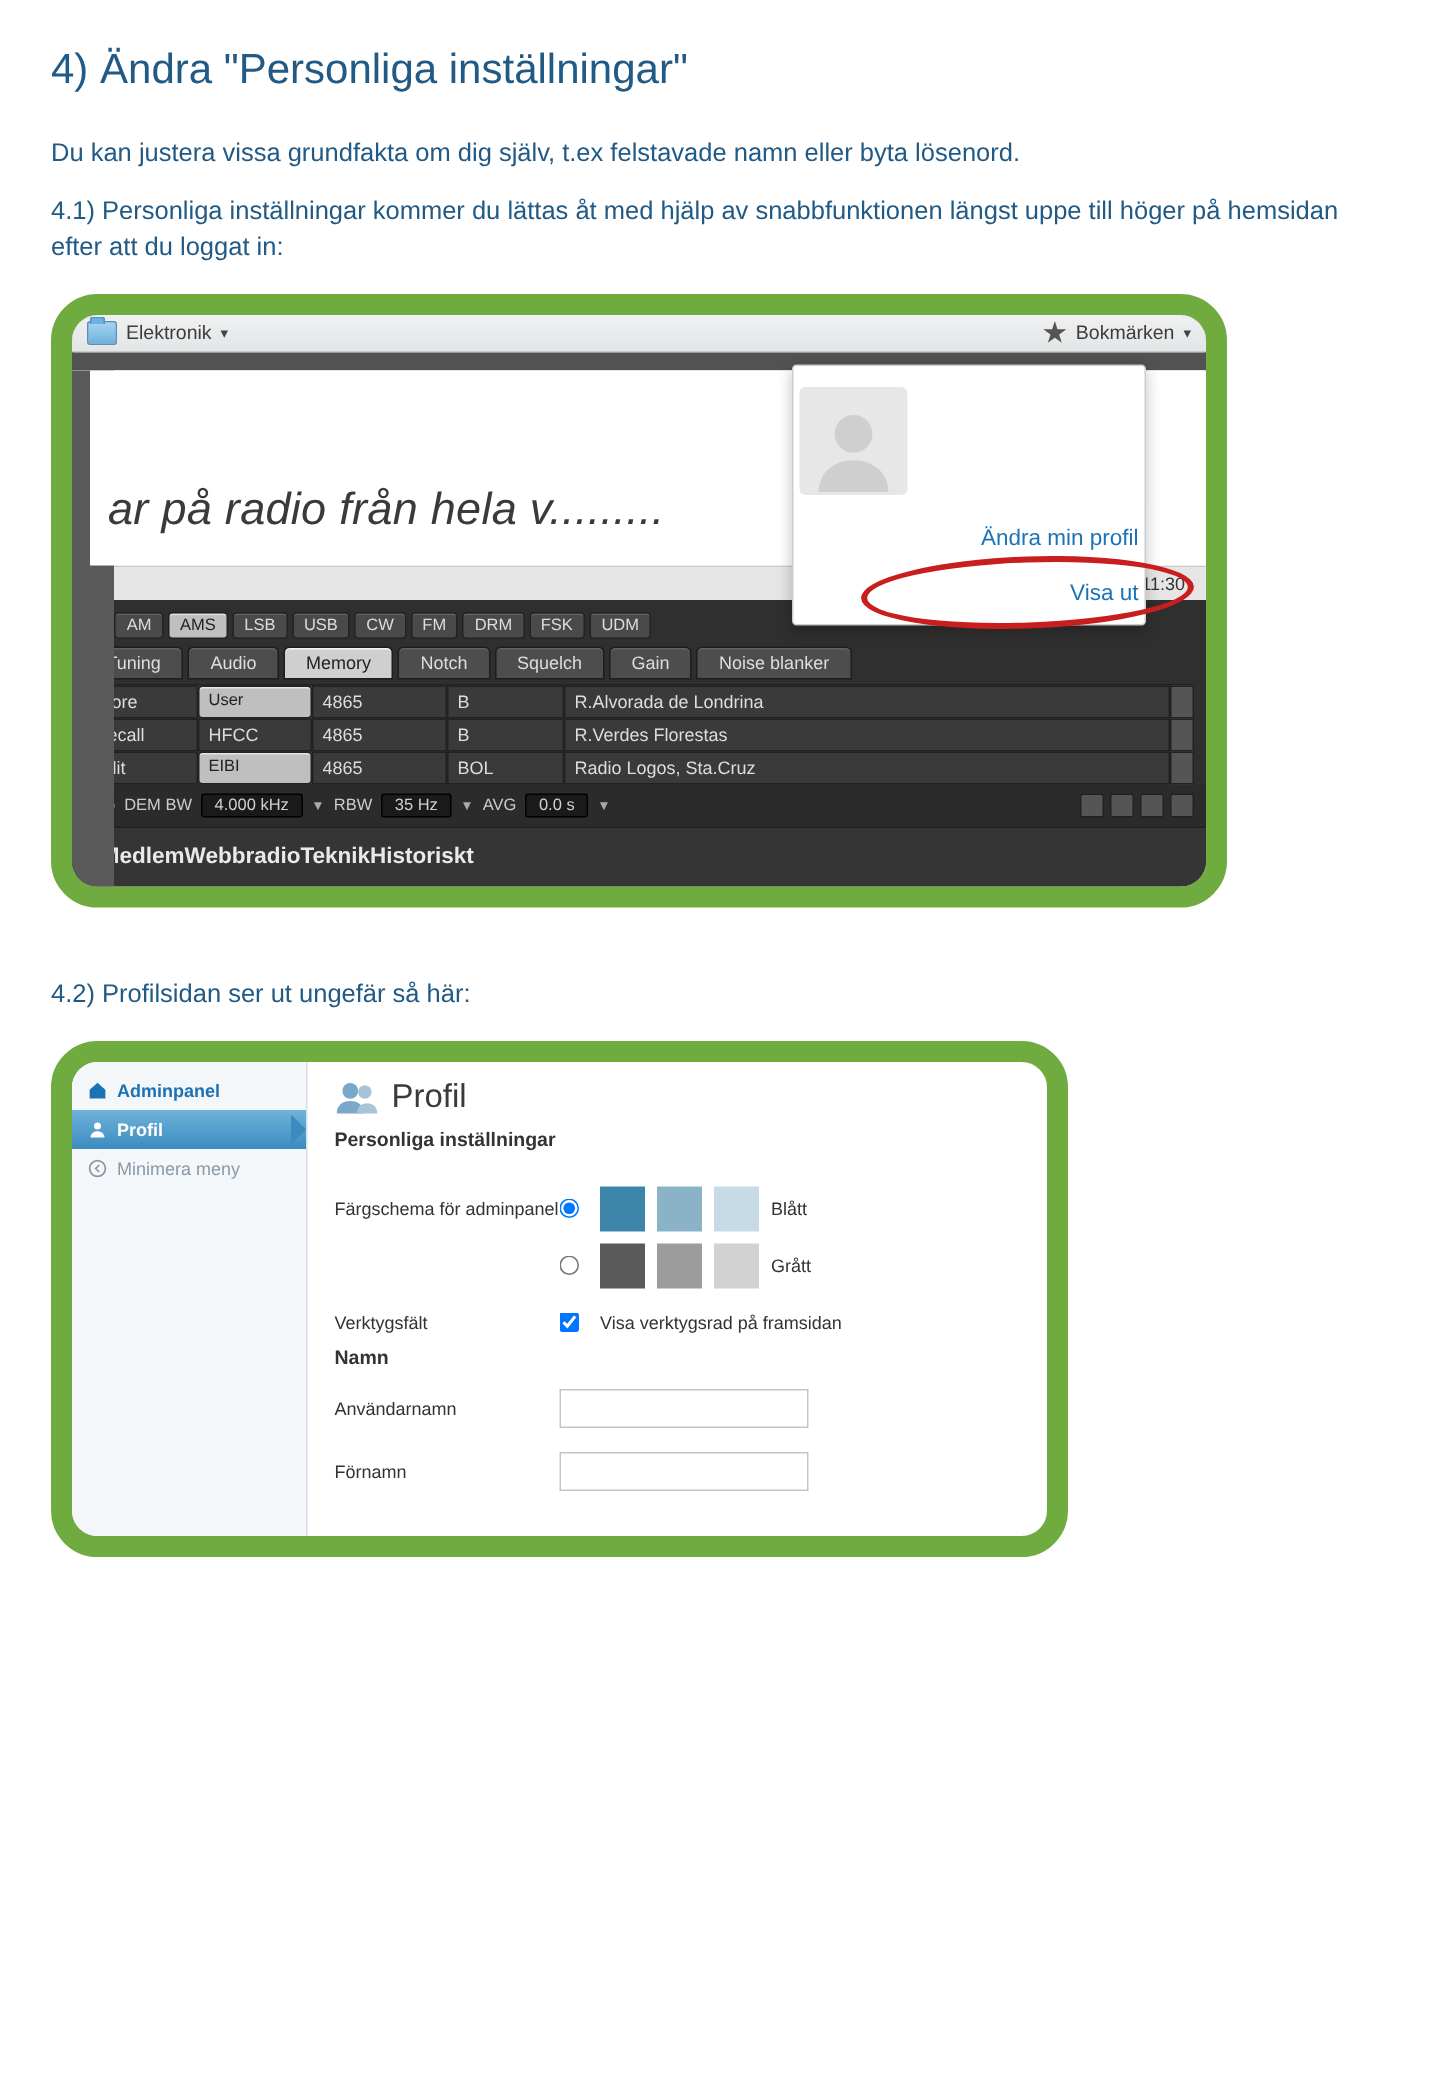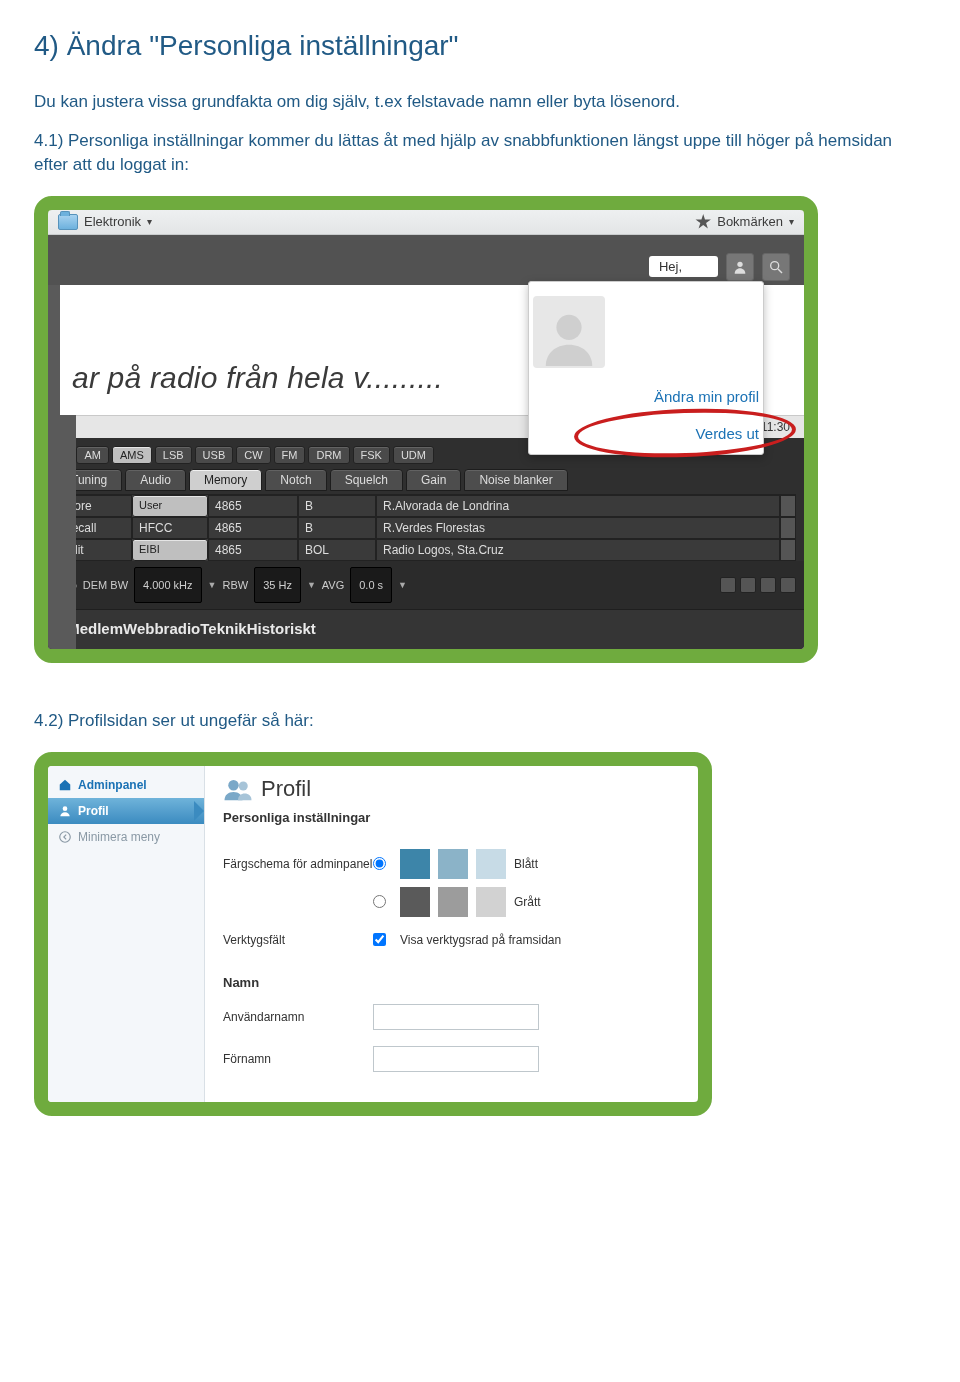--- a/index.html
+++ b/index.html
@@ -20,21 +20,21 @@
   p.body {
     font-size: 17px;
     line-height: 1.45;
     color: #215a85;
     margin: 0 0 14px 0;
   }
 
   
   .frame {
     border: 14px solid #6fab3e;
-    border-radius: 18px;
+    border-radius: 31px;
     overflow: hidden;
     box-shadow: 0 0 0 1px #56832f inset;
     margin: 18px 0 46px 0;
   }
   .frame-inner { padding: 0; }
 
   
   .s1 { width: 756px; }
   .s1-browserbar {
     background: linear-gradient(#eef0f1,#e3e5e6);
@@ -162,21 +162,21 @@
   .rt-c4 { flex:1; }
   .scroll-hint { width:14px; background:#555; border:1px solid #222; }
 
   .bottom-ctl {
     display:flex; align-items:center; gap:6px;
     padding:6px 8px; background:#2b2b2b; color:#ccc; font-size:11px;
   }
   .val-box {
     background:#1a1a1a; color:#cfcfcf;
     border:1px solid #000; border-radius:2px;
-    padding:11px 8px; font-size:11px;
+    padding:1px 8px; font-size:11px;
   }
   .tiny-tri { font-size:9px; color:#aaa; }
   .tiny-icons { display:flex; gap:4px; margin-left:auto; }
   .tiny-icons span {
     width:14px; height:14px; background:#555;
     border:1px solid #222; border-radius:2px;
   }
 
   .nav-row {
     background:#353535; padding:10px 10px 12px;
@@ -240,21 +240,21 @@
     display:flex; align-items:center;
     padding:8px 0; font-size:12px; color:#333;
   }
   .field-label { width:150px; }
   .field-value { flex:1; display:flex; align-items:center; gap:8px; }
   .swatch { width:30px; height:30px; display:inline-block; }
   .sw-b1 { background:#3d85a9; } .sw-b2 { background:#8bb3c8; } .sw-b3 { background:#c7dbe6; }
   .sw-g1 { background:#5a5a5a; } .sw-g2 { background:#9c9c9c; } .sw-g3 { background:#d2d2d2; }
   .color-label { font-size:12px; width:44px; }
   input[type=radio], input[type=checkbox] { margin:0 6px 0 0; }
-  .namn-h { font-weight:bold; font-size:13px; margin:20px 0 6px; }
+  .namn-h { font-weight:bold; font-size:13px; margin:0 0 6px; }
   .text-input {
     width:160px; height:22px;
     border:1px solid #bfc7cc; background:#fff;
   }
 
 </style>
 </head>
 <body>
 
 <h1>4) Ändra "Personliga inställningar"</h1>
@@ -271,49 +271,34 @@
         <span class="tri">▾</span>
       </div>
       <div class="s1-folder">
         <span class="bookmark-icon"></span>
         <span>Bokmärken</span>
         <span class="tri">▾</span>
       </div>
     </div>
 
     <div class="s1-darkbar"></div>
-    <div class="s1-hejrow">
-      <div class="hej-pill">Hej,</div>
-      <div class="icon-square">
-        <svg viewBox="0 0 24 24" fill="#ddd">
-            <circle cx="12" cy="8" r="4"></circle>
-            <path d="M4 22c0-4.4 3.6-8 8-8s8 3.6 8 8"></path>
-          </svg>
-      </div>
-      <div class="icon-square">
-        <svg viewBox="0 0 24 24" fill="none" stroke="#ddd" stroke-width="2">
-            <circle cx="10" cy="10" r="6"></circle>
-            <line x1="15" y1="15" x2="21" y2="21"></line>
-          </svg>
-      </div>
-    </div>
 
     <div class="s1-body">
       <div class="side-gray"></div>
 
       <div class="s1-white" style="position:relative; margin-left:12px;">
         <div class="menu-pop">
           <div class="avatar">
             <svg viewBox="0 0 64 64" fill="#cfcfcf">
                 <circle cx="32" cy="22" r="13"></circle>
                 <path d="M8 62c0-13 10-22 24-22s24 9 24 22z"></path>
               </svg>
           </div>
           <a>Ändra min profil</a>
-          <a>Verdes ut</a>
+          <a>Visa ut</a>
         </div>
         <div class="red-oval"></div>
 
         <div style="height:36px"></div>
         <div class="s1-title">ar på radio från hela v.........</div>
       </div>
 
       <div class="timestamp-row">2012-09-27 22:11:30</div>
 
       <div class="radio-panel">

